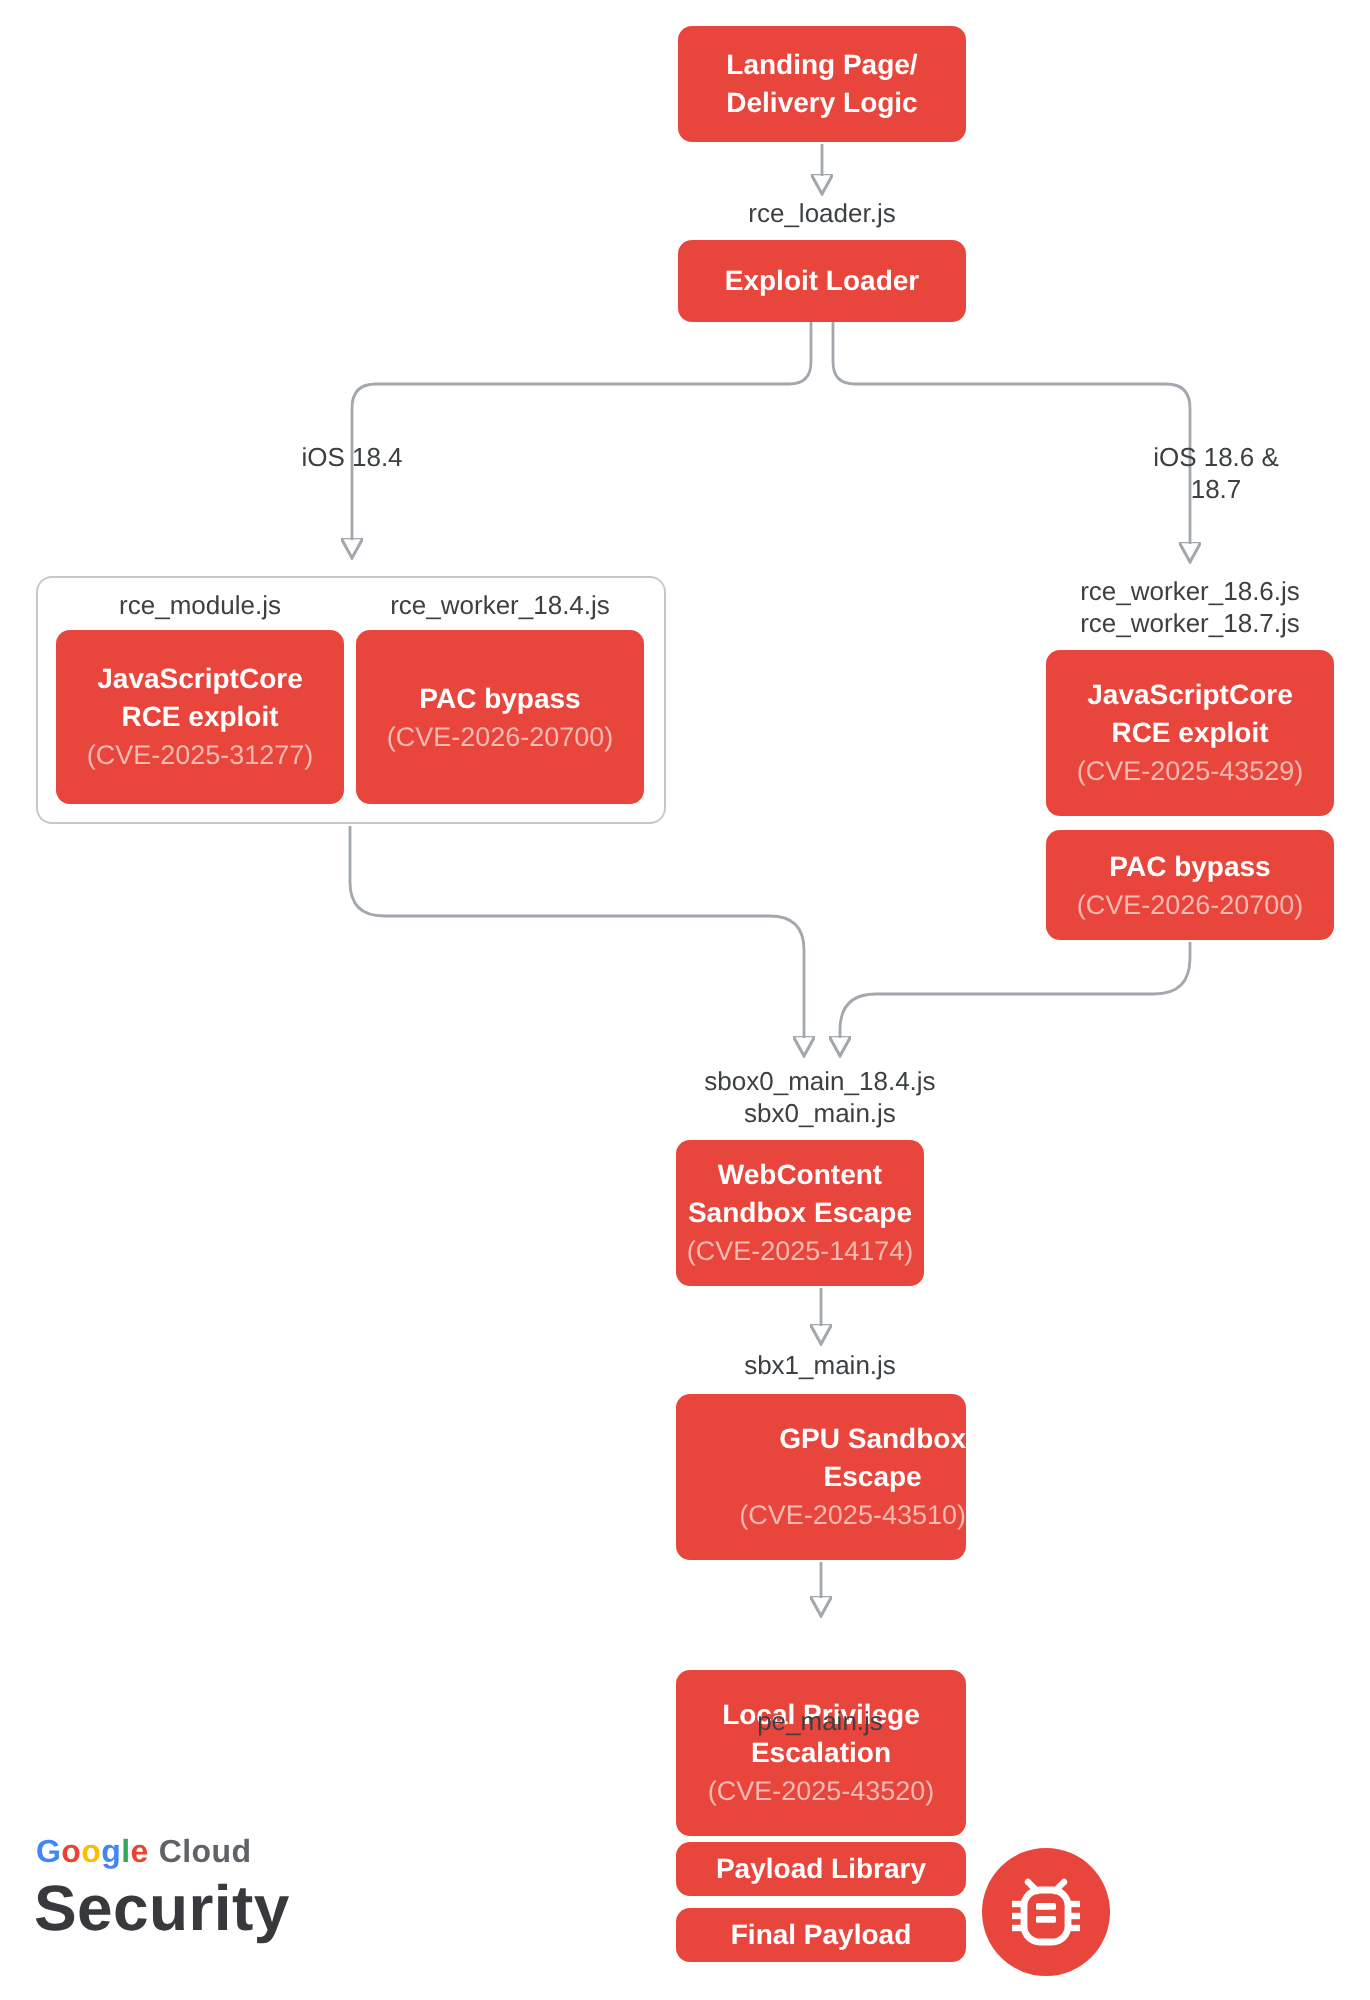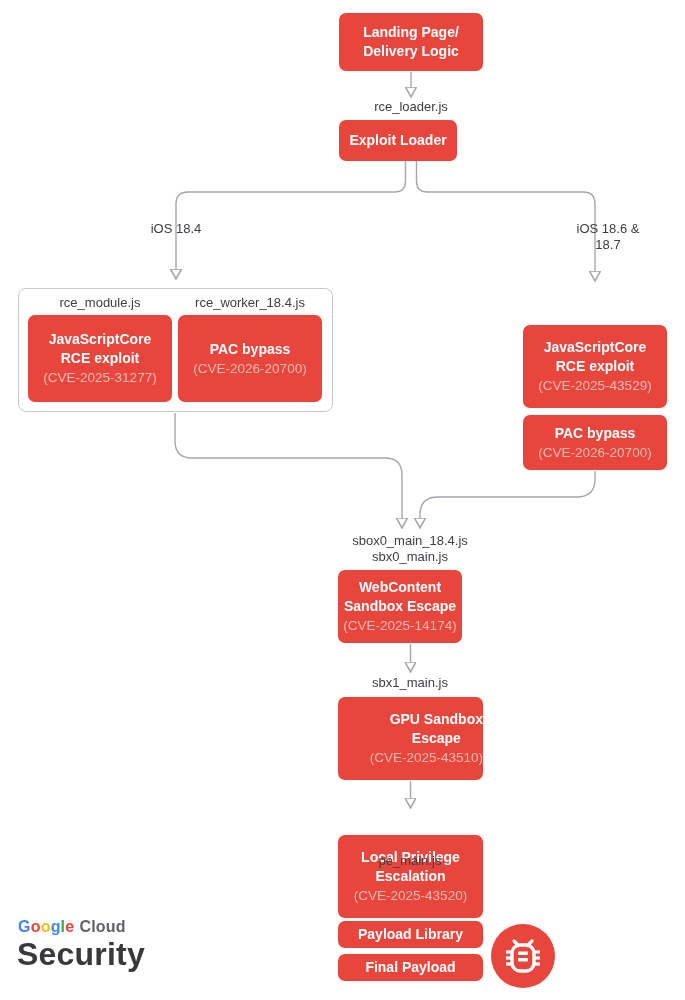--- a/index.html
+++ b/index.html
@@ -1,18 +1,18 @@
 <!DOCTYPE html>
 <html style="--box-red: #E8453C; --box-text: #FFFFFF; --cve-text: #F4BAB2; --line-gray: #A2A8AD; --label-text: #3C4043; --group-border: #C6C9CC; --cloud-gray: #5F6368; --security-text: #37393C;"><head>
 <meta charset="utf-8">
 <style>
   html,body { margin:0; padding:0; background:#ffffff; }
   .canvas {
     position:relative; width:685px; height:1000px; background:#ffffff;
-    font-family:"Liberation Sans", sans-serif; overflow:hidden;
+    font-family:"Liberation Sans", sans-serif; overflow:hidden;border-radius:30px;
   }
   svg.wires { position:absolute; left:0; top:0; width:685px; height:1000px; }
   svg.wires path { fill:none; stroke:var(--line-gray,#A2A8AD); stroke-width:1.4; }
 
   .node {
     position:absolute; background:var(--box-red,#E8453C); border-radius:7px;
     color:#ffffff; display:flex; flex-direction:column; align-items:center;
     justify-content:center; text-align:center; box-sizing:border-box;
   }
   .node .t  { font-weight:bold; font-size:14px; line-height:19px; white-space:pre-line; }
@@ -23,21 +23,21 @@
     border-radius:8px; background:#ffffff; box-sizing:border-box;
   }
   .elabel {
     position:absolute; transform:translateX(-50%);
     font-size:13px; line-height:16px; color:var(--label-text,#3C4043);
     white-space:pre-line; text-align:center;
   }
 
   
   #node-landing        { left:339px; top:13px;  width:144px; height:58px; }
-  #node-loader         { left:339px; top:120px; width:118px; height:41px; }
+  #node-loader         { left:339px; top:120px; width:144px; height:41px; }
   #group-184           { left:18px;  top:288px; width:315px; height:124px; }
   #node-jsc-184        { left:28px;  top:315px; width:144px; height:87px; }
   #node-pac-184        { left:178px; top:315px; width:144px; height:87px; }
   #node-jsc-186        { left:523px; top:325px; width:144px; height:83px; }
   #node-pac-186        { left:523px; top:415px; width:144px; height:55px; }
   #node-webcontent     { left:338px; top:570px; width:124px; height:73px; }
   #node-gpu            { left:338px; top:697px; width:145px; height:83px;align-items:flex-end; }
   #node-lpe            { left:338px; top:835px; width:145px; height:83px;text-align:center; }
   #node-payload-lib    { left:338px; top:921px; width:145px; height:27px; }
   #node-final-payload  { left:338px; top:954px; width:145px; height:27px; }
@@ -142,20 +142,22 @@
     <div class="t">Payload Library</div>
   </div>
 
   <div class="node" id="node-final-payload">
     <div class="t">Final Payload</div>
   </div>
 
   <div class="elabel" id="label-rce-loader">rce_loader.js</div>
   <div class="elabel" id="label-ios-184">iOS 18.4</div>
   <div class="elabel" id="label-ios-186">iOS 18.6 &amp; 18.7</div>
+  <div class="elabel" id="label-rce-worker186">rce_worker_18.6.js
+rce_worker_18.7.js</div>
   <div class="elabel" id="label-sbox0">sbox0_main_18.4.js
 sbx0_main.js</div>
   <div class="elabel" id="label-sbx1">sbx1_main.js</div>
   <div class="elabel" id="label-pe-main">pe_main.js</div>
 
   <div class="logo-line">
     <span style="color: rgb(66, 133, 244);">G</span><span style="color: rgb(234, 67, 53);">o</span><span style="color: rgb(251, 188, 4);">o</span><span style="color: rgb(66, 133, 244);">g</span><span style="color: rgb(52, 168, 83);">l</span><span style="color: rgb(234, 67, 53);">e</span><span class="cloud">Cloud</span>
   </div>
   <div class="security">Security</div>
 

